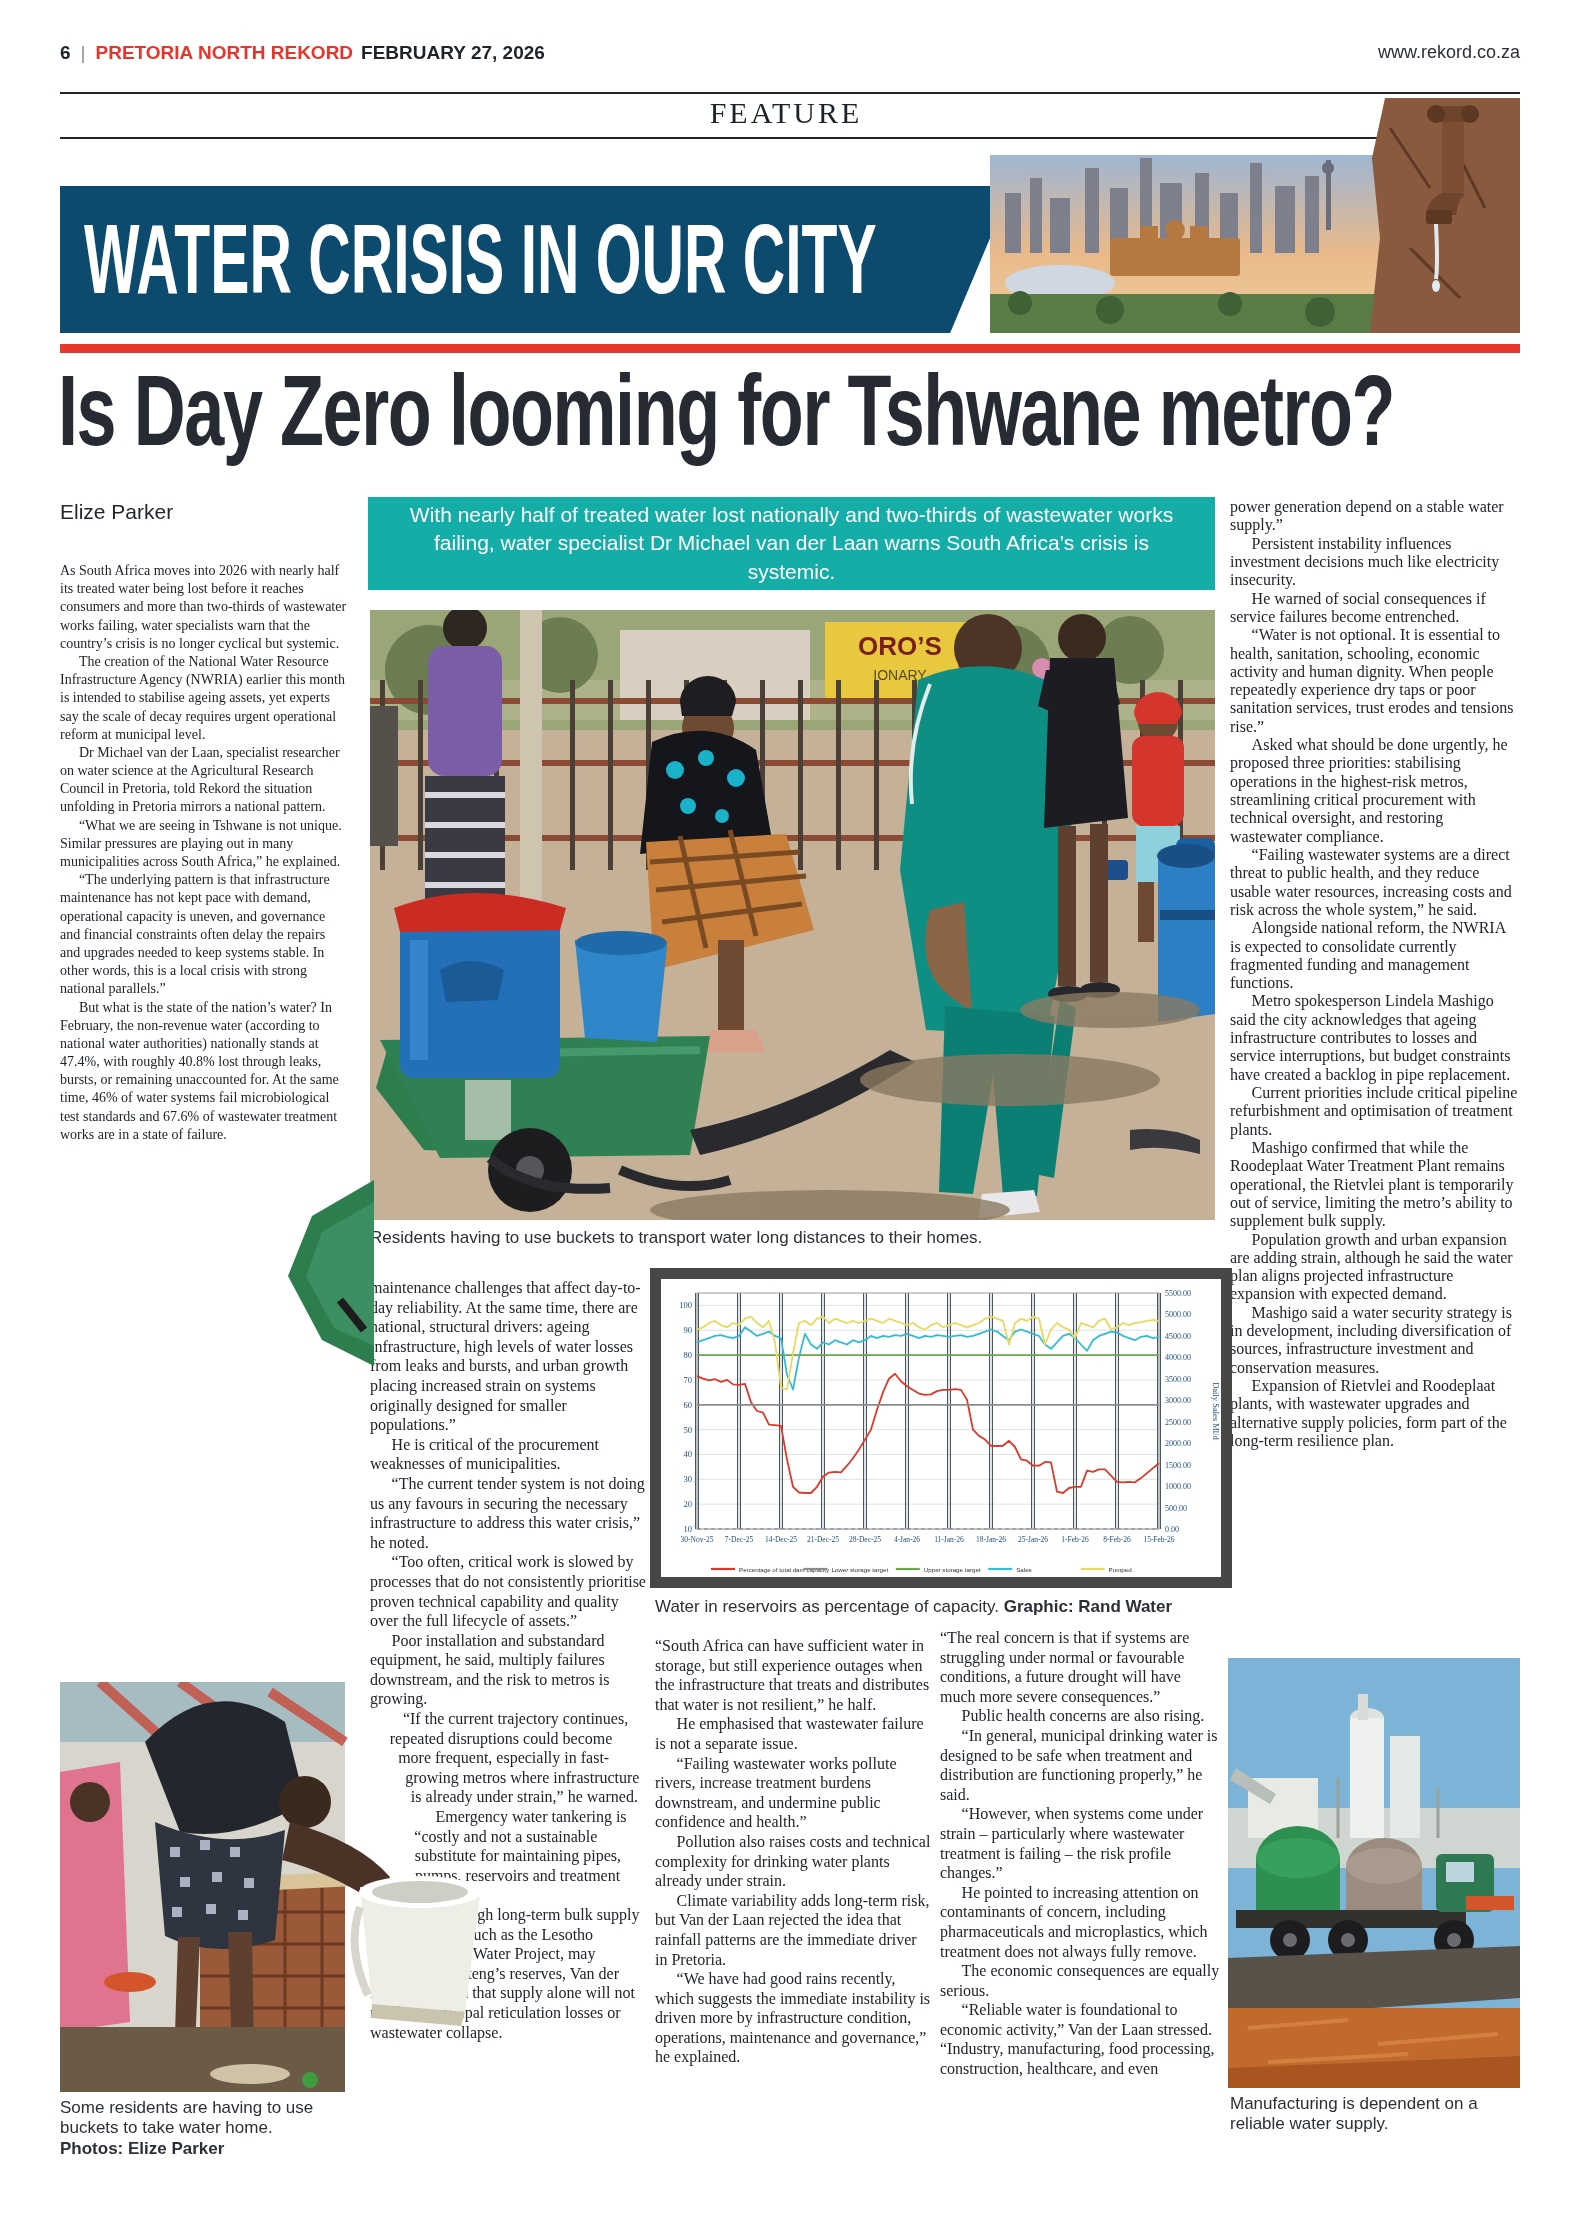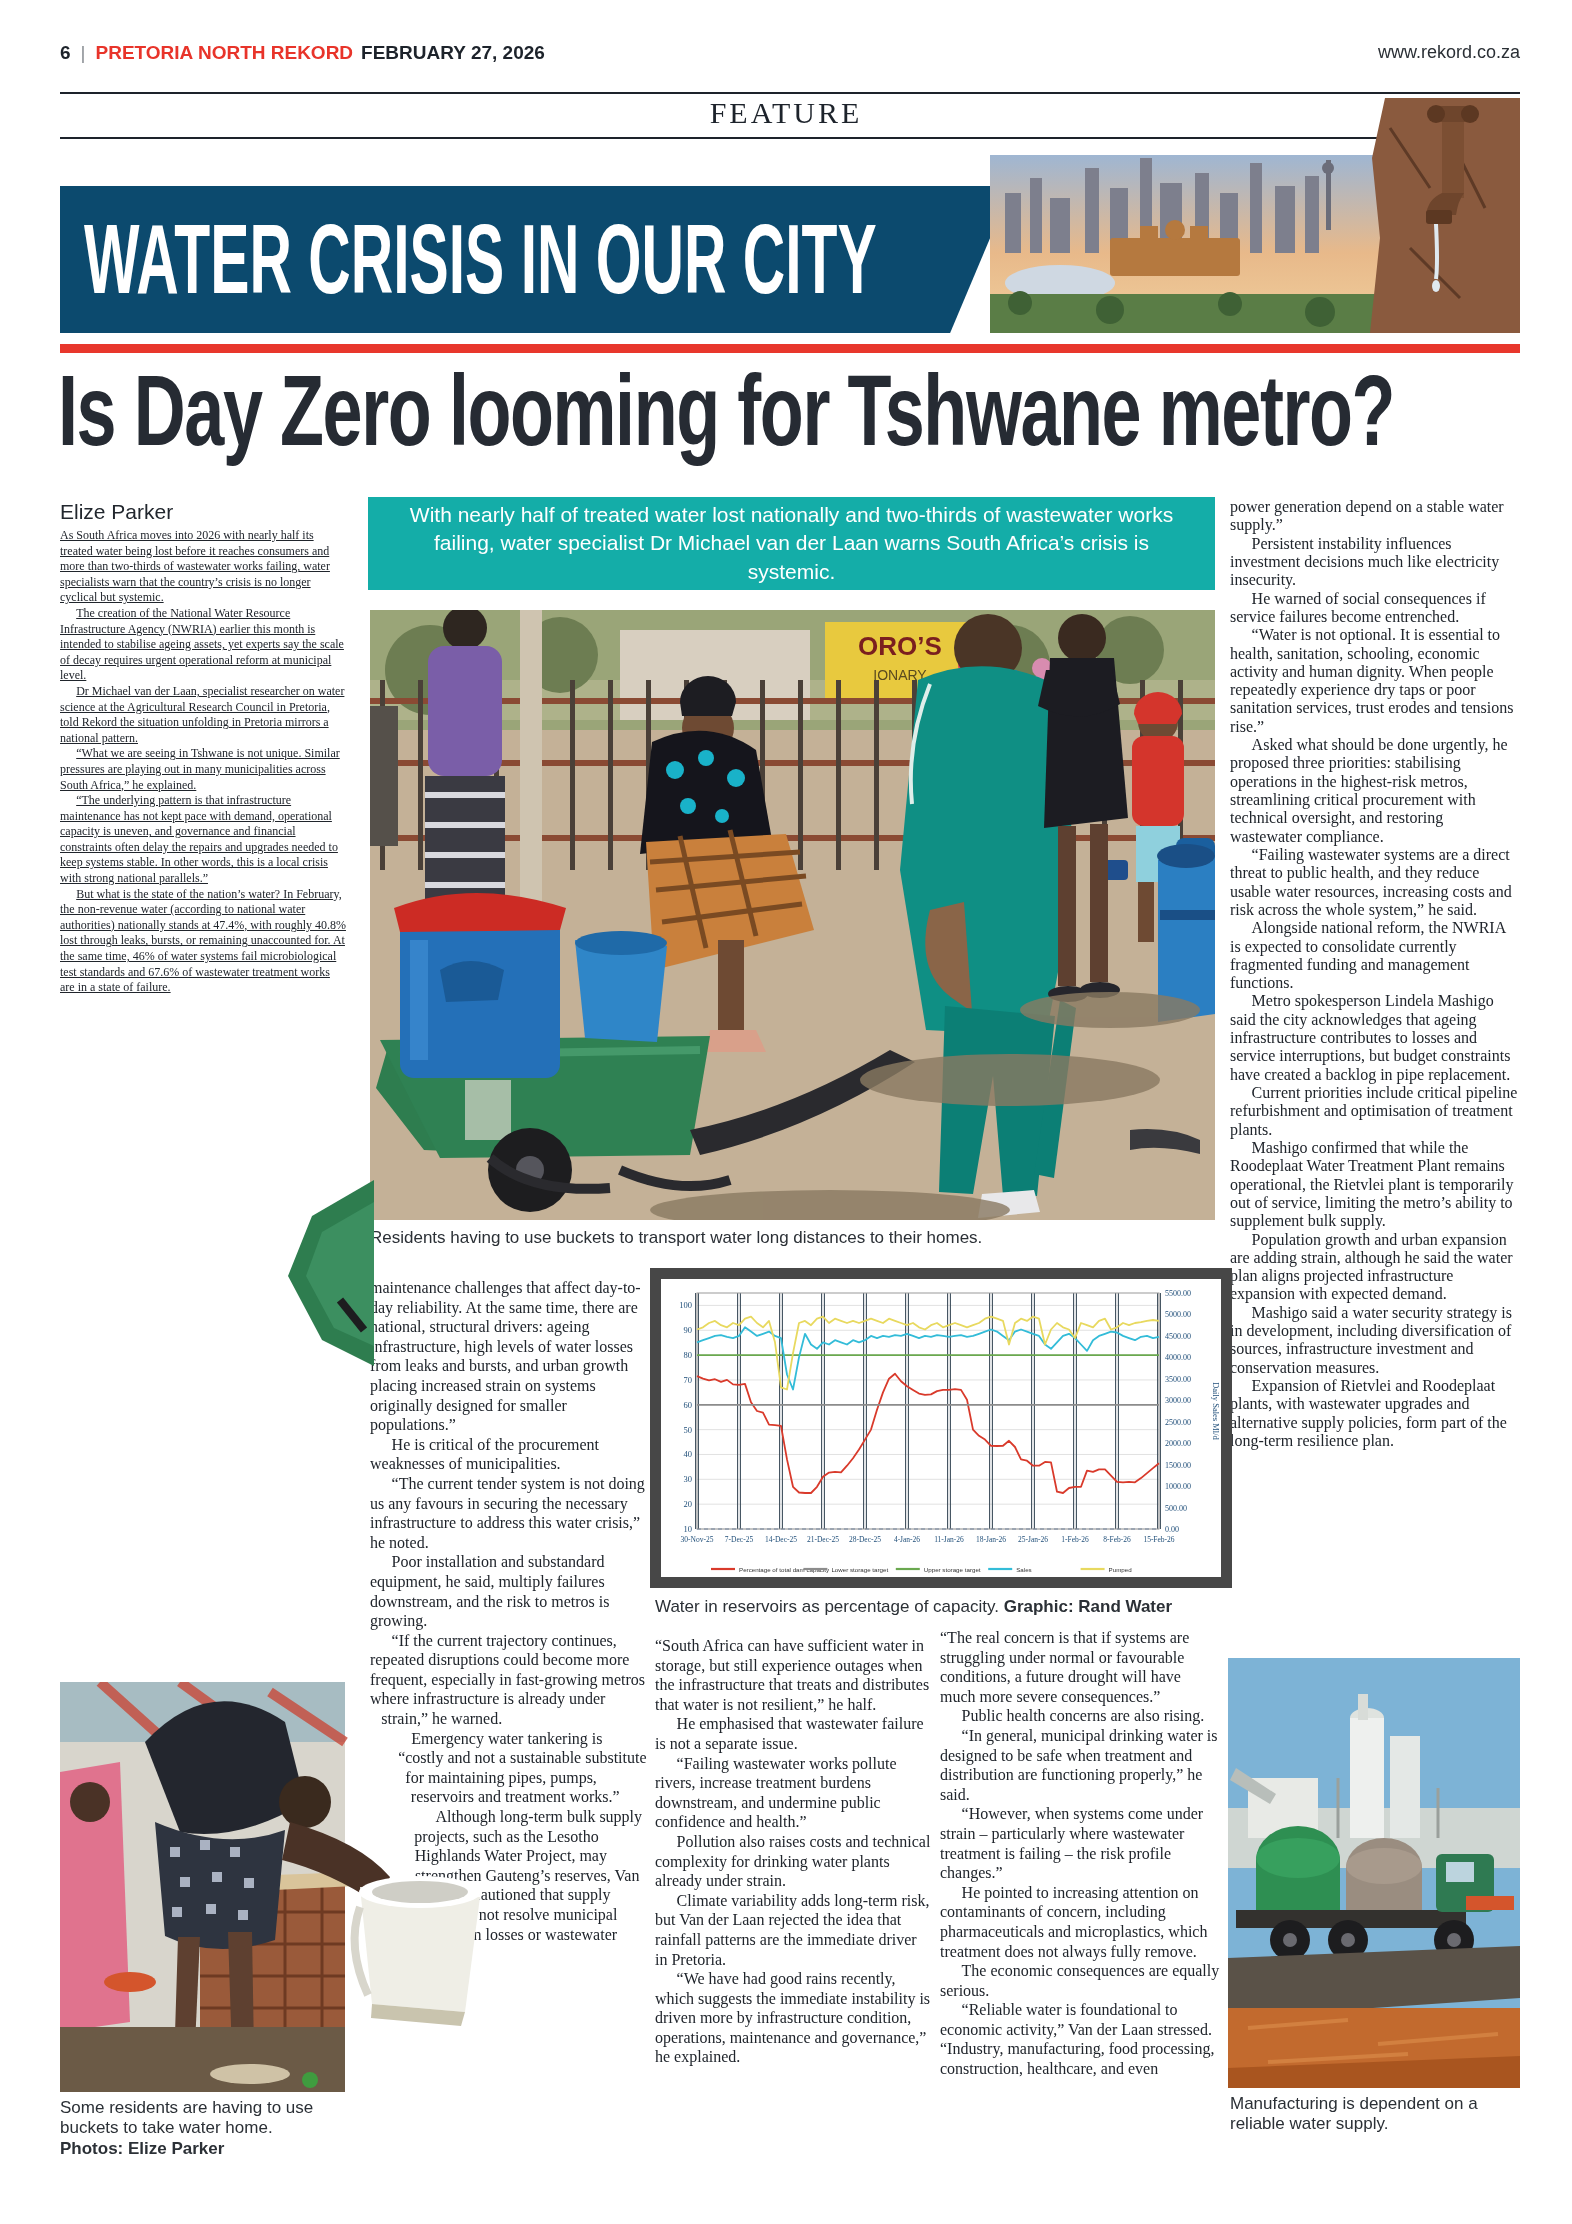--- a/index.html
+++ b/index.html
@@ -34,21 +34,21 @@
           font-size:21px;color:#22272e;}
   .standfirst{left:368px;top:497px;width:847px;height:93px;background:#14ada8;display:flex;
               align-items:center;justify-content:center;text-align:center;}
   .standfirst .sf-in{font-family:"Liberation Sans",sans-serif;font-size:21px;line-height:1.35;
               color:#ffffff;max-width:770px;}
 
   
   .col{font-size:16px;line-height:1.225;text-align:left;overflow:hidden;}
   .col p{margin:0;text-indent:1.35em;}
   .col p:first-child{text-indent:0;}
-  .col1{left:60px;top:528px;width:287px;height:1122px;font-size:12px;line-height:1.3;text-decoration:underline;}
+  .col1{left:60px;top:562px;width:287px;height:1122px;font-size:14px;line-height:1.3;}
   .col2{left:370px;top:1278px;width:278px;height:860px;}
   .col3{left:655px;top:1636px;width:278px;height:560px;}
   .col4{left:940px;top:1628px;width:280px;height:580px;}
   .col5{left:1230px;top:498px;width:288px;height:1158px;line-height:1.145;}
 
   
   .col1::before{content:"";float:right;width:86px;height:838px;
     shape-outside:polygon(10% 76%,100% 76%,100% 98.5%,10% 98.5%);}
   .col2::before{content:"";float:left;width:132px;height:748px;
     shape-outside:polygon(0 60%,8% 60%,25% 67%,33% 72%,34% 79%,30% 86%,23% 90.5%,0 90.5%);}
@@ -153,20 +153,21 @@
       <p>The creation of the National Water Resource Infrastructure Agency (NWRIA) earlier this month is intended to stabilise ageing assets, yet experts say the scale of decay requires urgent operational reform at municipal level.</p>
       <p>Dr Michael van der Laan, specialist researcher on water science at the Agricultural Research Council in Pretoria, told Rekord the situation unfolding in Pretoria mirrors a national pattern.</p>
       <p>“What we are seeing in Tshwane is not unique. Similar pressures are playing out in many municipalities across South Africa,” he explained.</p>
       <p>“The underlying pattern is that infrastructure maintenance has not kept pace with demand, operational capacity is uneven, and governance and financial constraints often delay the repairs and upgrades needed to keep systems stable. In other words, this is a local crisis with strong national parallels.”</p>
       <p>But what is the state of the nation’s water? In February, the non-revenue water (according to national water authorities) nationally stands at 47.4%, with roughly 40.8% lost through leaks, bursts, or remaining unaccounted for. At the same time, 46% of water systems fail microbiological test standards and 67.6% of wastewater treatment works are in a state of failure.</p>
     </div>
   <div class="abs col col2">
       <p>maintenance challenges that affect day-to-day reliability. At the same time, there are national, structural drivers: ageing infrastructure, high levels of water losses from leaks and bursts, and urban growth placing increased strain on systems originally designed for smaller populations.”</p>
       <p>He is critical of the procurement weaknesses of municipalities.</p>
       <p>“The current tender system is not doing us any favours in securing the necessary infrastructure to address this water crisis,” he noted.</p>
+      <p>“Too often, critical work is slowed by processes that do not consistently prioritise proven technical capability and quality over the full lifecycle of assets.”</p>
       <p>Poor installation and substandard equipment, he said, multiply failures downstream, and the risk to metros is growing.</p>
       <p>“If the current trajectory continues, repeated disruptions could become more frequent, especially in fast-growing metros where infrastructure is already under strain,” he warned.</p>
       <p>Emergency water tankering is “costly and not a sustainable substitute for maintaining pipes, pumps, reservoirs and treatment works.”</p>
       <p>Although long-term bulk supply projects, such as the Lesotho Highlands Water Project, may strengthen Gauteng’s reserves, Van der Laan cautioned that supply alone will not resolve municipal reticulation losses or wastewater collapse.</p>
     </div>
   <div class="abs col col3">
       <p>“South Africa can have sufficient water in storage, but still experience outages when the infrastructure that treats and distributes that water is not resilient,” he half.</p>
       <p>He emphasised that wastewater failure is not a separate issue.</p>
       <p>“Failing wastewater works pollute rivers, increase treatment burdens downstream, and undermine public confidence and health.”</p>
       <p>Pollution also raises costs and technical complexity for drinking water plants already under strain.</p>

